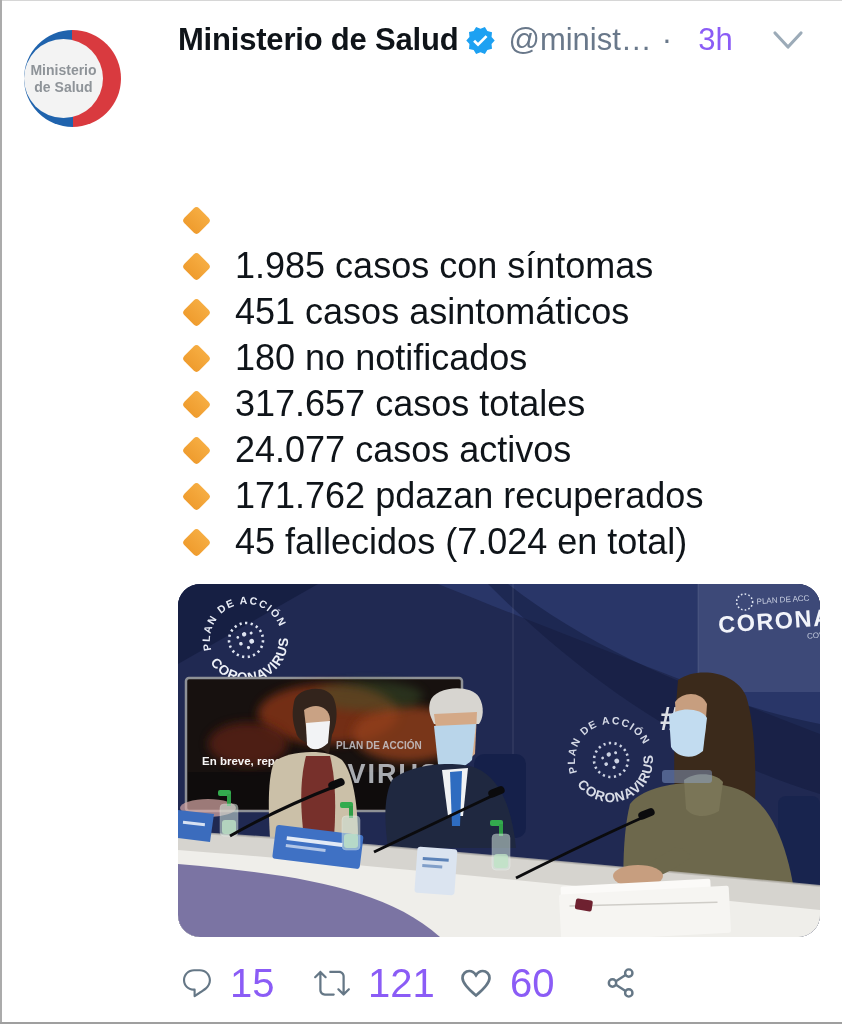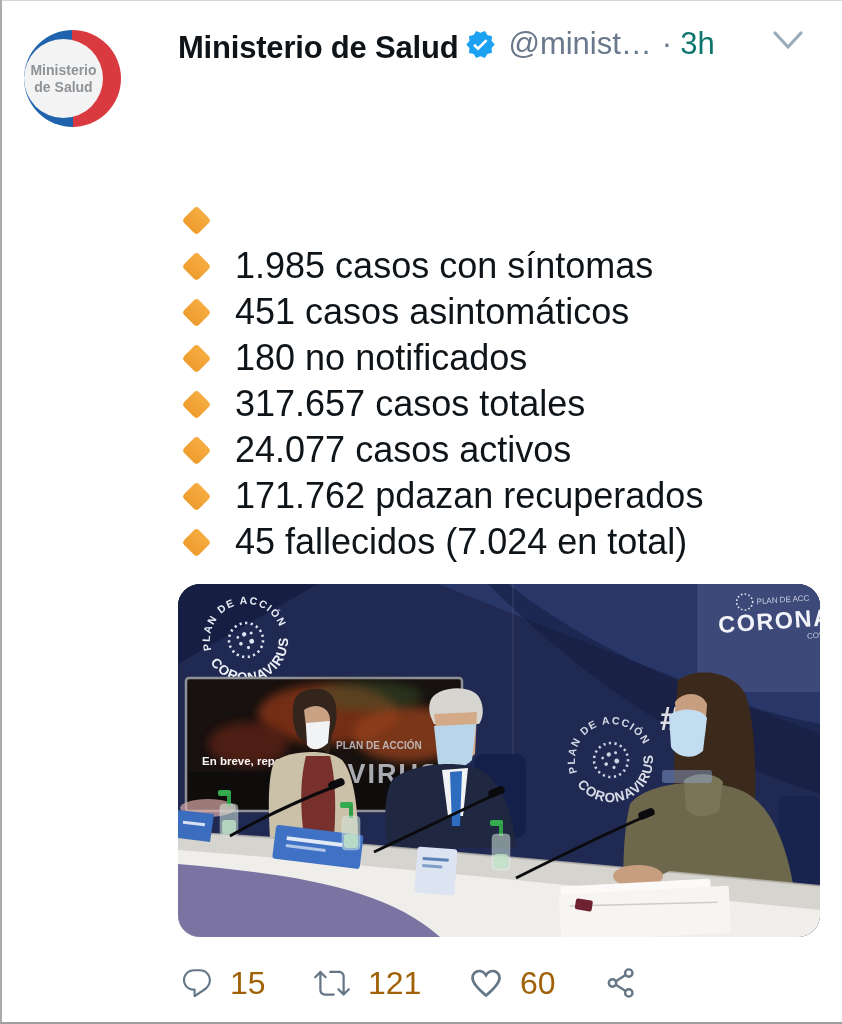--- a/index.html
+++ b/index.html
@@ -10,47 +10,47 @@
   .edge-top{position:absolute;left:0;top:0;width:100%;height:1px;background:#d6d6d6;}
 
   
   .avatar{position:absolute;left:24px;top:30px;width:97px;height:97px;border-radius:50%;
     background:conic-gradient(#d93a3f 0 50%, #1f63ad 50% 100%);display:flex;align-items:center;justify-content:flex-start;cursor:pointer;}
   .avatar-core{width:79px;height:79px;border-radius:50%;background:#f3f3f3;display:flex;flex-direction:column;
     align-items:center;justify-content:center;color:#8e9398;font-size:14px;font-weight:600;line-height:1.2;text-align:center;}
 
   
   .header-line{position:absolute;left:178px;top:22px;display:flex;align-items:center;white-space:nowrap;}
-  .author-name{font-size:31px;font-weight:bold;color:#0f1419;letter-spacing:-0.2px;margin-top:8px;}
+  .author-name{font-size:31px;font-weight:bold;color:#0f1419;letter-spacing:-0.2px;}
   .verified{width:31px;height:31px;margin-left:7px;flex:0 0 auto;}
   .handle{font-size:31px;color:#69788a;margin-left:12px;}
   .dot-sep{font-size:31px;color:#69788a;margin-left:10px;}
-  .timestamp{font-size:31px;color:#0f766e;margin-left:8px;}
+  .timestamp{font-size:31px;color:#8b5cf6;margin-left:26px;}
   .caret{position:absolute;left:772px;top:30px;width:32px;height:22px;cursor:pointer;}
 
   
   .tweet-body{position:absolute;left:178px;top:62px;font-size:34px;line-height:44px;color:#0f1419;}
   .link-blue{color:#1da1f2;cursor:pointer;}
 
   
   .stats{position:absolute;left:186px;top:197px;list-style:none;margin:0;padding:0;}
   .stats li{height:46px;display:flex;align-items:center;}
   .diamond{width:21px;height:21px;border-radius:4px;margin:0 28px 0 0;flex:0 0 auto;
     background:linear-gradient(180deg,#f6ad42 0%,#ef9c2e 100%);transform:rotate(45deg);}
   .stat-text{font-size:36px;color:#0f1419;white-space:nowrap;}
 
   
   .photo{position:absolute;left:178px;top:584px;width:642px;height:353px;border-radius:22px;overflow:hidden;cursor:pointer;background:#202952;}
   .photo svg{display:block;}
 
   
   .action{position:absolute;top:956px;height:54px;display:flex;align-items:center;cursor:pointer;}
   .action svg{flex:0 0 auto;}
-  .action .count{font-size:32px;color:#a16207;margin-left:16px;}
-  .a-reply{left:180px;} .a-retweet{left:312px;} .a-like{left:468px;} .a-share{left:604px;}
+  .action .count{font-size:40px;color:#8b5cf6;margin-left:16px;}
+  .a-reply{left:180px;} .a-retweet{left:312px;} .a-like{left:458px;} .a-share{left:604px;}
 </style>
 </head>
 <body>
 
 <div class="screen">
   <div class="edge-top"></div>
   <div class="edge-left"></div>
   <div class="edge-bottom"></div>
 
   <div class="avatar">

